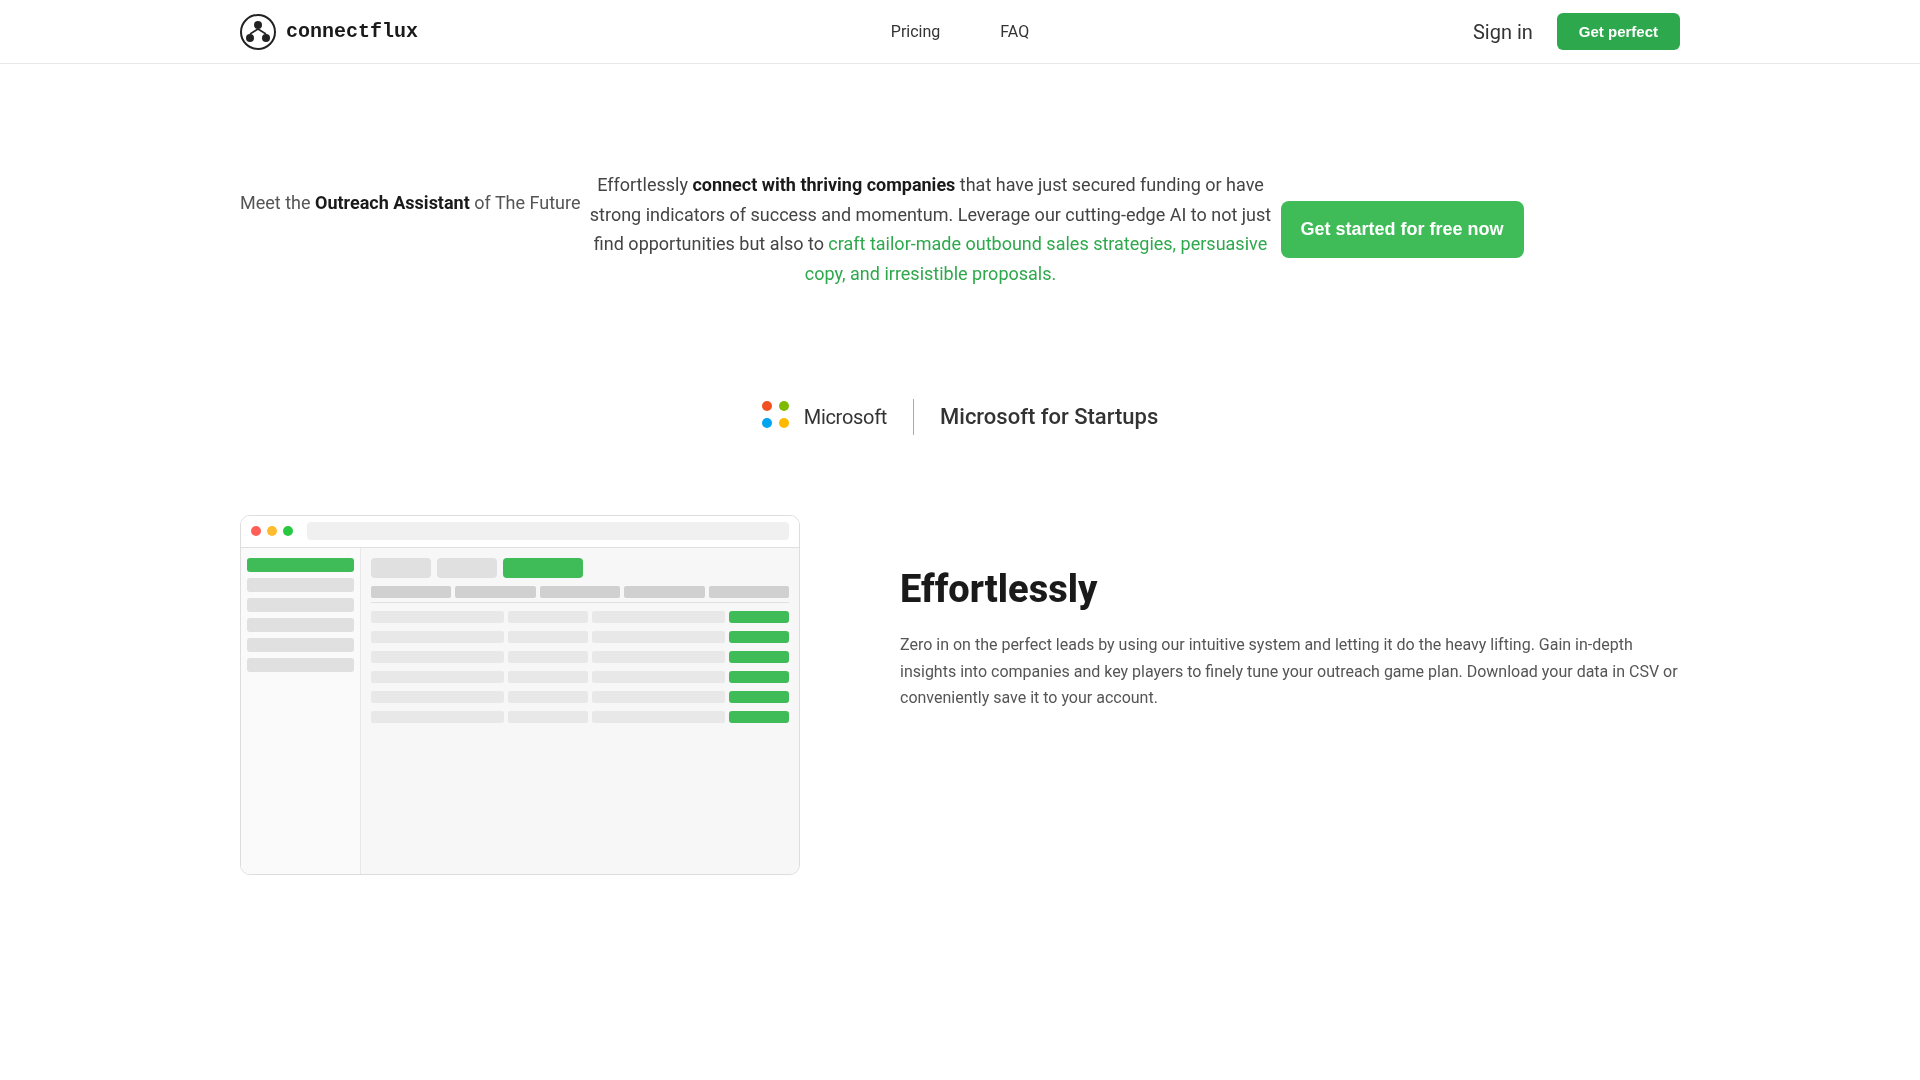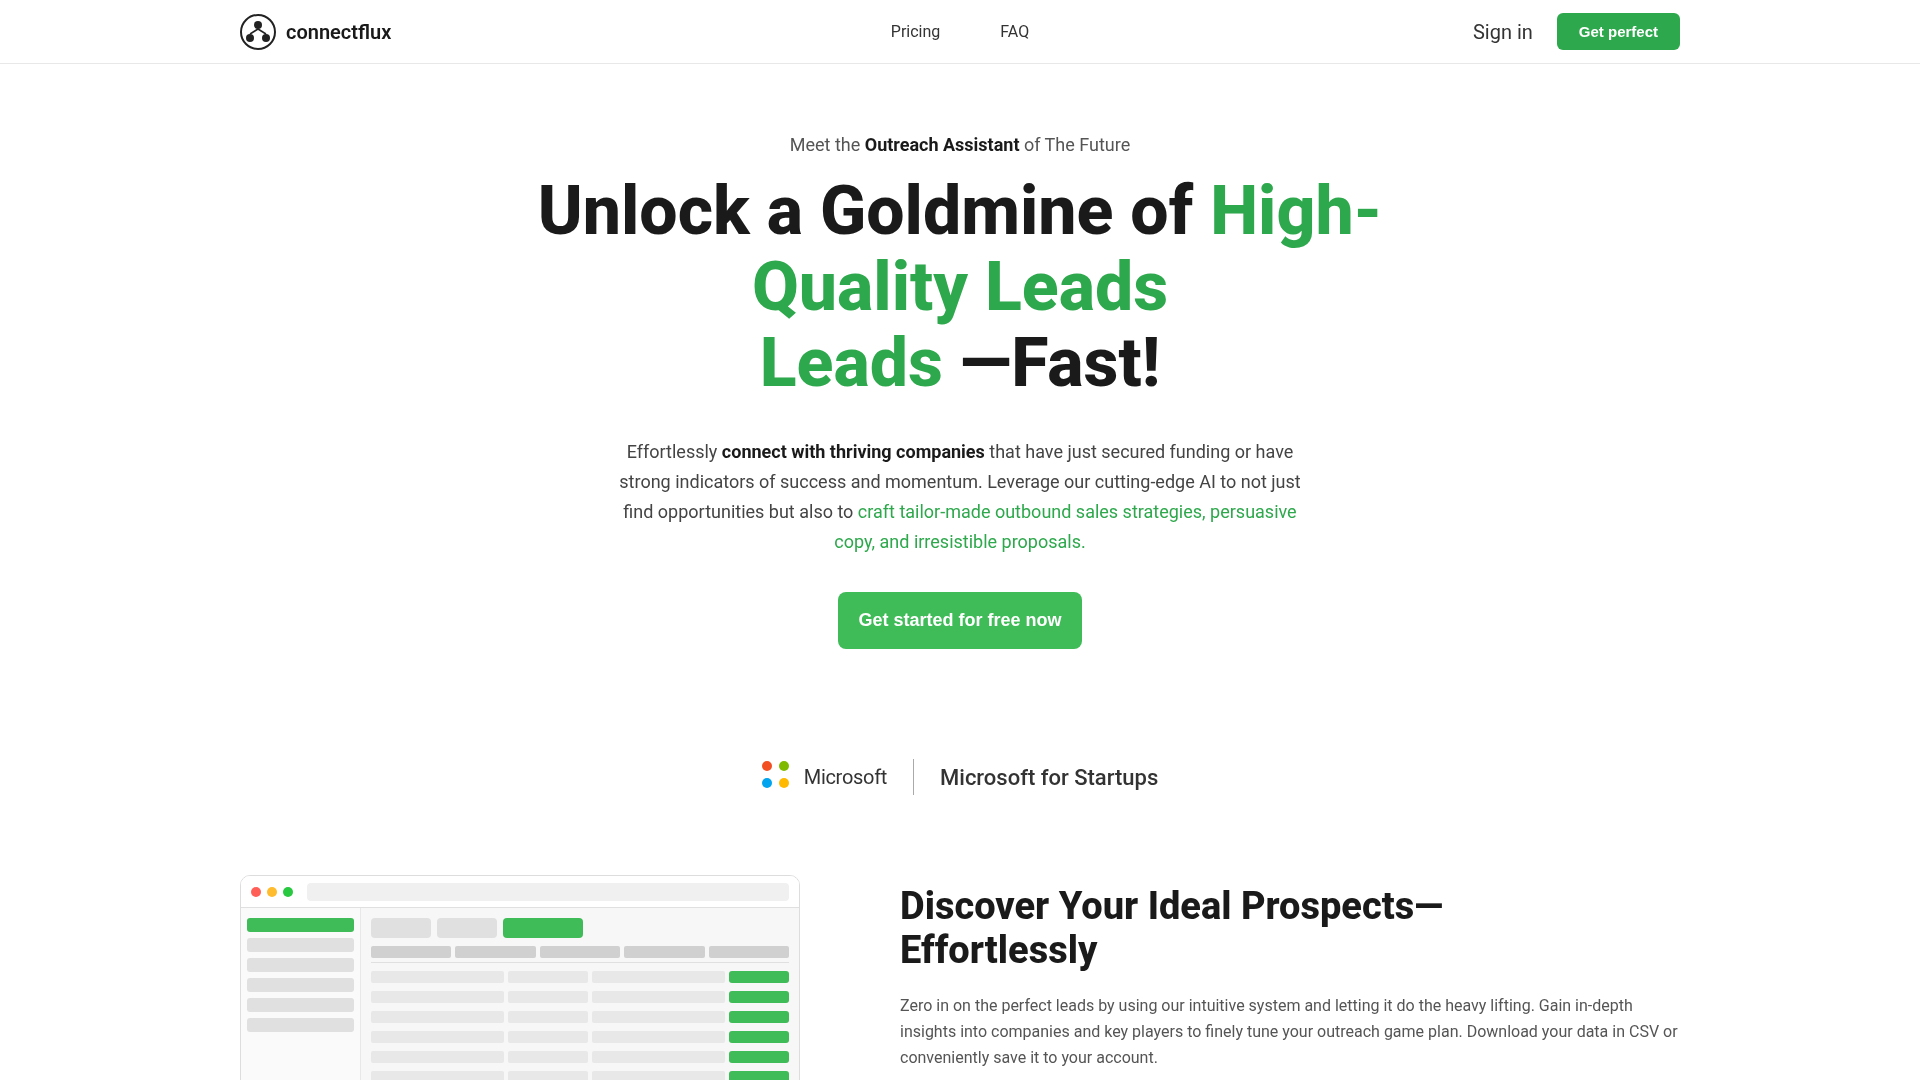--- a/index.html
+++ b/index.html
@@ -31,20 +31,21 @@
       gap: 10px;
     }
     .logo-icon {
       width: 36px;
       height: 36px;
     }
     .logo-text {
       font-size: 20px;
       font-weight: 600;
       color: #1a1a1a;
+      font-family: Liberation Mono, monospace;
     }
     .nav-links {
       display: flex;
       align-items: center;
       gap: 60px;
       position: absolute;
       left: 50%;
       transform: translateX(-50%);
     }
     .nav-link {
@@ -71,21 +72,21 @@
       padding: 10px 22px;
       border-radius: 6px;
       font-size: 15px;
       font-weight: 600;
       cursor: pointer;
     }
 
     
     .hero {
       display: flex;
-      flex-direction: column;
+      flex-direction: row;
       align-items: center;
       text-align: center;
       padding: 70px 240px 50px;
     }
     .hero-eyebrow {
       font-size: 18px;
       color: #555;
       margin-bottom: 18px;
     }
     .hero-eyebrow strong {
@@ -336,23 +337,20 @@
     <a class="sign-in-link">Sign in</a>
     <button class="get-started-btn">Get perfect</button>
   </div>
 </nav>
 
 <section class="hero">
   <p class="hero-eyebrow">
     <span>Meet the </span><strong>Outreach Assistant</strong><span> of The Future</span>
   </p>
 
-  <h1 class="hero-headline">
-    <span>Unlock a Goldmine of </span><span class="green">High-Quality Leads</span><br><span class="green">Leads</span><span> —Fast!</span>
-  </h1>
 
   <p class="hero-subtext">
     <span>Effortlessly </span><strong>connect with thriving companies</strong><span> that have just secured funding or have strong indicators of success and momentum. Leverage our cutting-edge AI to not just find opportunities but also to </span><span class="green-link">craft tailor-made outbound sales strategies, persuasive copy, and irresistible proposals.</span>
   </p>
 
   <button class="hero-cta">Get started for free now</button>
 </section>
 
 <div class="microsoft-badge">
   <div class="ms-logo">
@@ -437,19 +435,19 @@
             <div class="dash-td green-btn"></div>
           </div>
 
         </div>
       </div>
     </div>
   </div>
 
   <div class="discover-content">
     <h2 class="discover-title">
-      <span>Discover Your Ideal Prospects—</span><br>
+      <br>
       <span>Effortlessly</span>
     </h2>
     <p class="discover-desc">Zero in on the perfect leads by using our intuitive system and letting it do the heavy lifting. Gain in-depth insights into companies and key players to finely tune your outreach game plan. Download your data in CSV or conveniently save it to your account.</p>
 
   </div>
 </section>
 
 </body></html>

